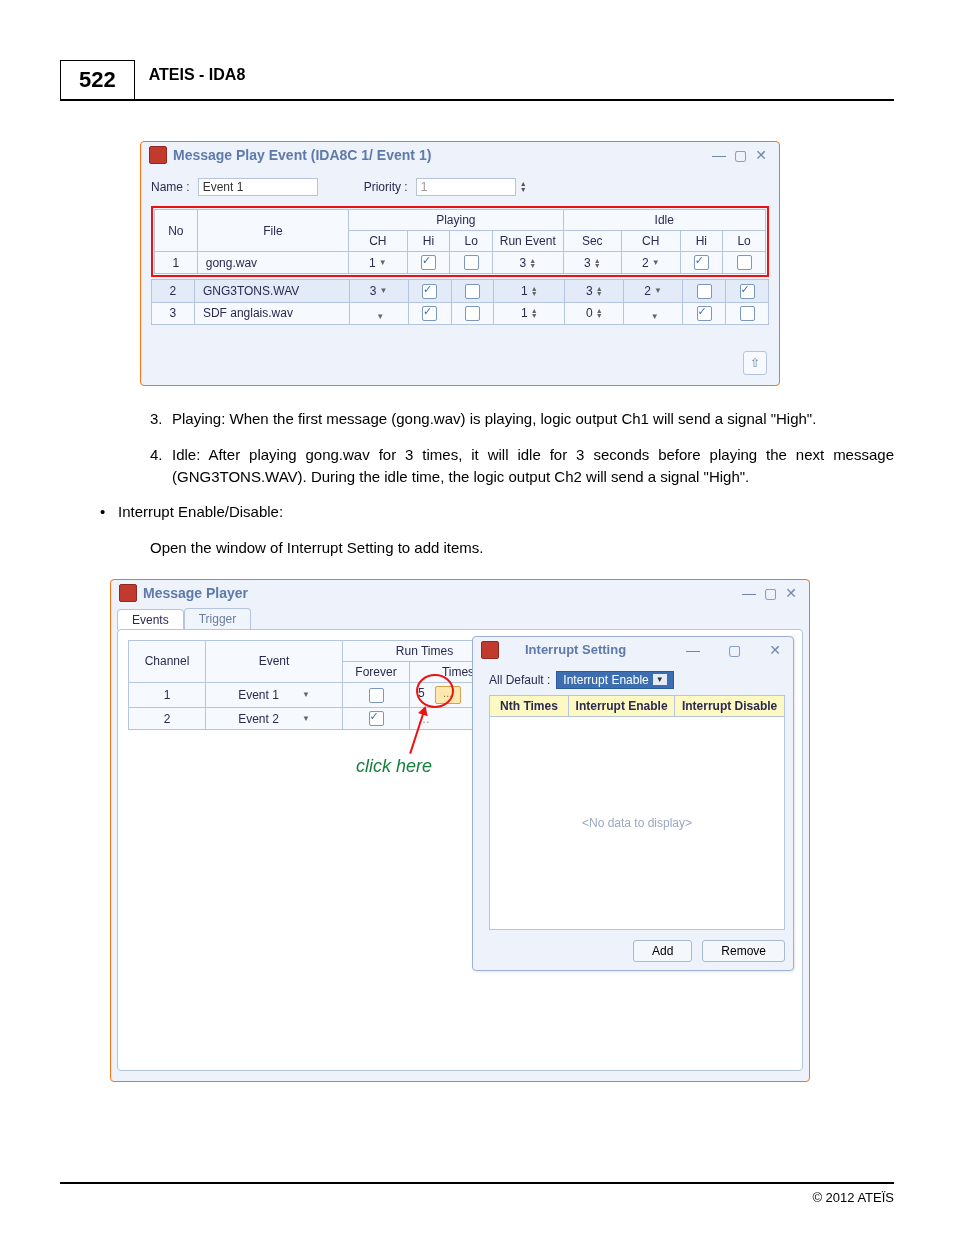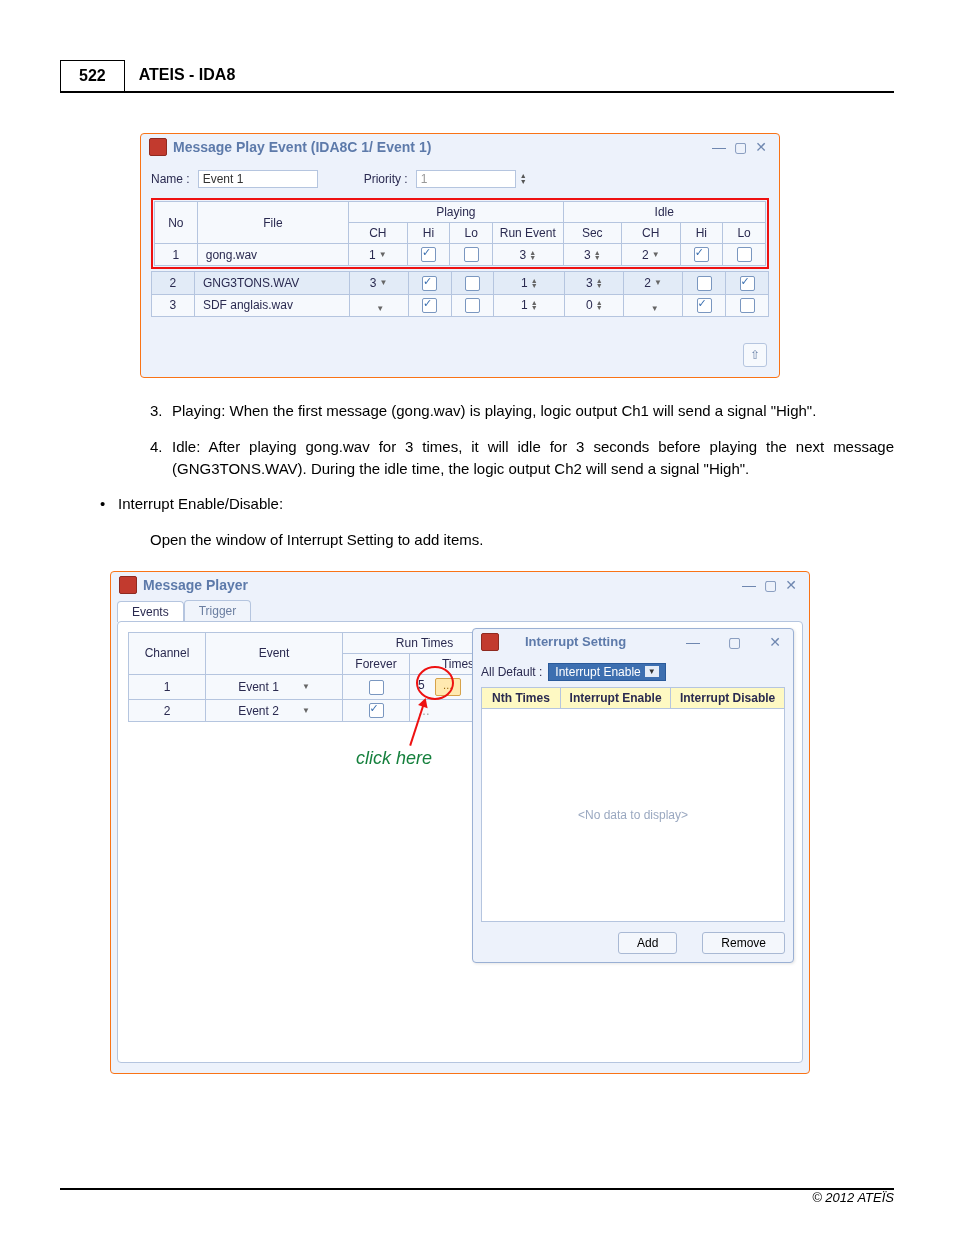--- a/index.html
+++ b/index.html
@@ -21,21 +21,21 @@
     display: flex;
     align-items: stretch;
     border-bottom: 2px solid #000;
     margin-bottom: 40px;
   }
   .page-num {
     border: 1px solid #000;
     border-bottom: none;
     padding: 6px 18px;
     font-weight: bold;
-    font-size: 16px;
+    font-size: 22px;
   }
   .doc-title {
     padding: 6px 14px;
     font-weight: bold;
     font-size: 16px;
   }
   
   .win {
     border: 1px solid #f97316;
     background: #edf2fb;
@@ -168,44 +168,44 @@
     font-style:italic;font-size:18px;
   }
 
   
   .subwin{
     position:absolute; right:8px; top:6px; width:320px;
     border:1px solid #9ab0d4; background:#edf2fb; border-radius:4px;
     box-shadow:1px 1px 3px rgba(0,0,0,.1);
   }
   .subwin .win-titlebar{font-size:13px;gap:20px;}
-  .sub-body{padding:8px;}
+  .sub-body{padding:8px;margin-left:8px;}
   .all-default{display:flex;align-items:center;gap:6px;margin-bottom:6px;}
   .combo{
     background:#3d6fb0;color:#fff;border:1px solid #2a5a9a;
     padding:1px 6px;font-size:12px;display:inline-flex;align-items:center;gap:4px;
   }
   .combo .caret-box{background:#e4ecf7;color:#333;font-size:8px;padding:1px 3px;}
   .int-table{
     border:1px solid #b5c5df;background:#fff;width:100%;
     border-collapse:collapse;font-size:12px;
   }
   .int-table th{border:1px solid #b5c5df;background:#fef9c3;font-weight:bold;padding:3px 4px;}
   .int-empty{height:210px;text-align:center;color:#9aa8c0;}
   .btn{
     border:1px solid #a9b9d4;background:#f4f7fc;
     padding:3px 18px;font-size:12px;border-radius:3px;
   }
-  .btn-row{display:flex;justify-content:flex-end;gap:25px;margin-top:10px;}
+  .btn-row{display:flex;justify-content:flex-end;gap:10px;margin-top:10px;}
 
   
   .page-footer{
     position:absolute; bottom:30px; left:60px; right:60px;
-    border-top:2px solid #000; 
-    text-align:right; font-style:italic; font-size:13px;
+    border-top:2px solid #000; padding-top:6px;
+    text-align:right; font-size:13px;
   }
 </style>
 </head>
 <body>
 
 <div class="page">
 
   <div class="header-row">
     <div class="page-num">522</div>
     <div class="doc-title">ATEIS - IDA8</div>

